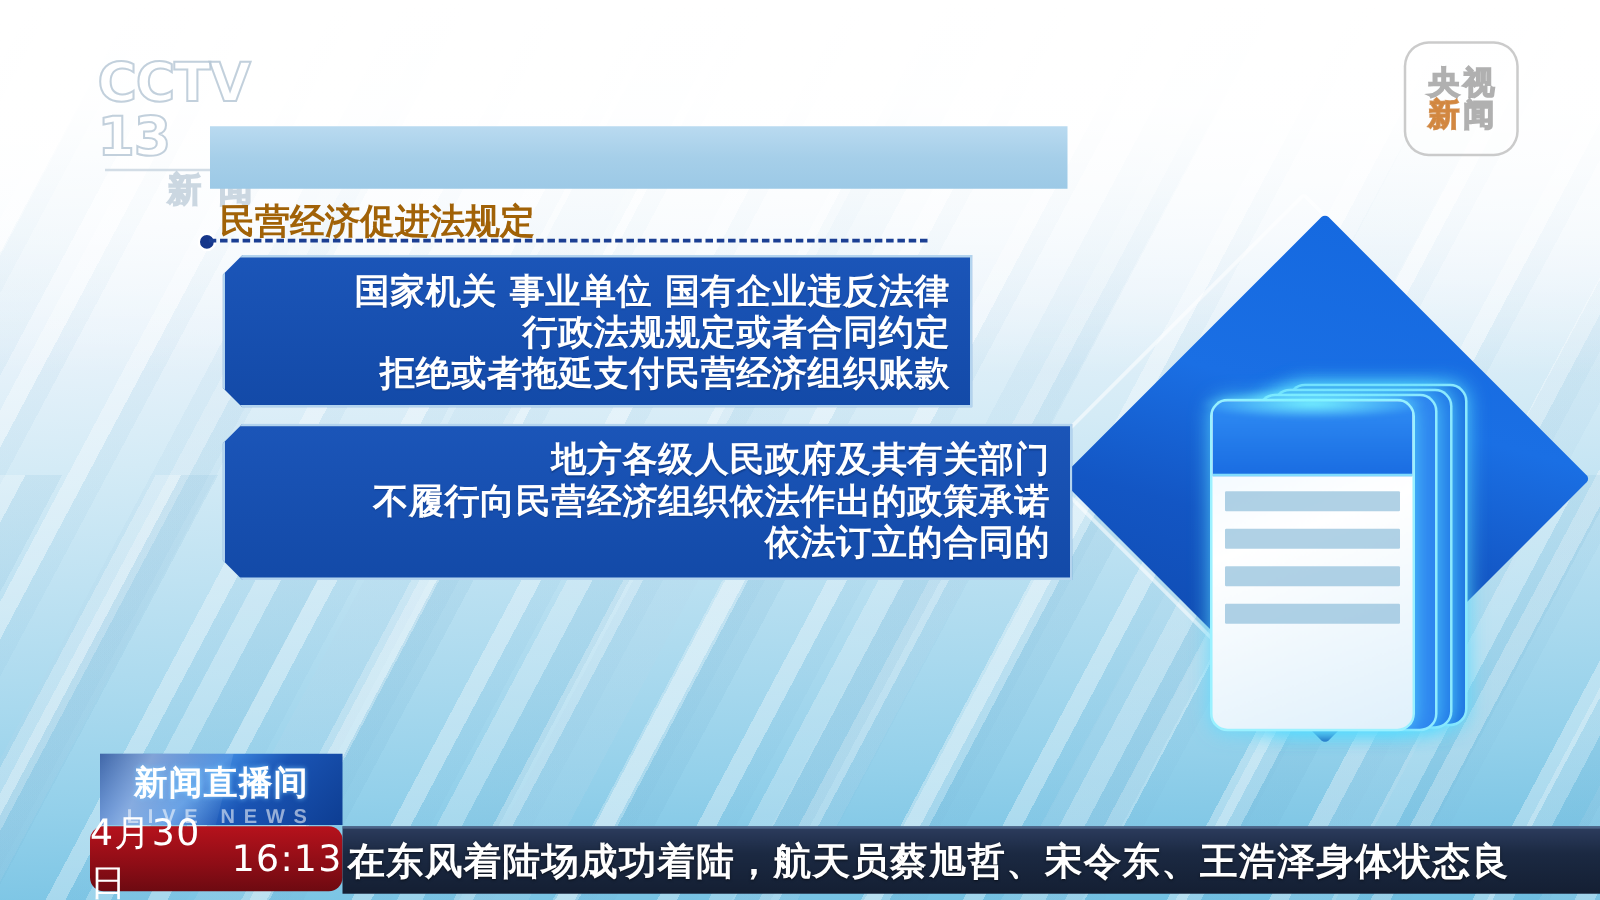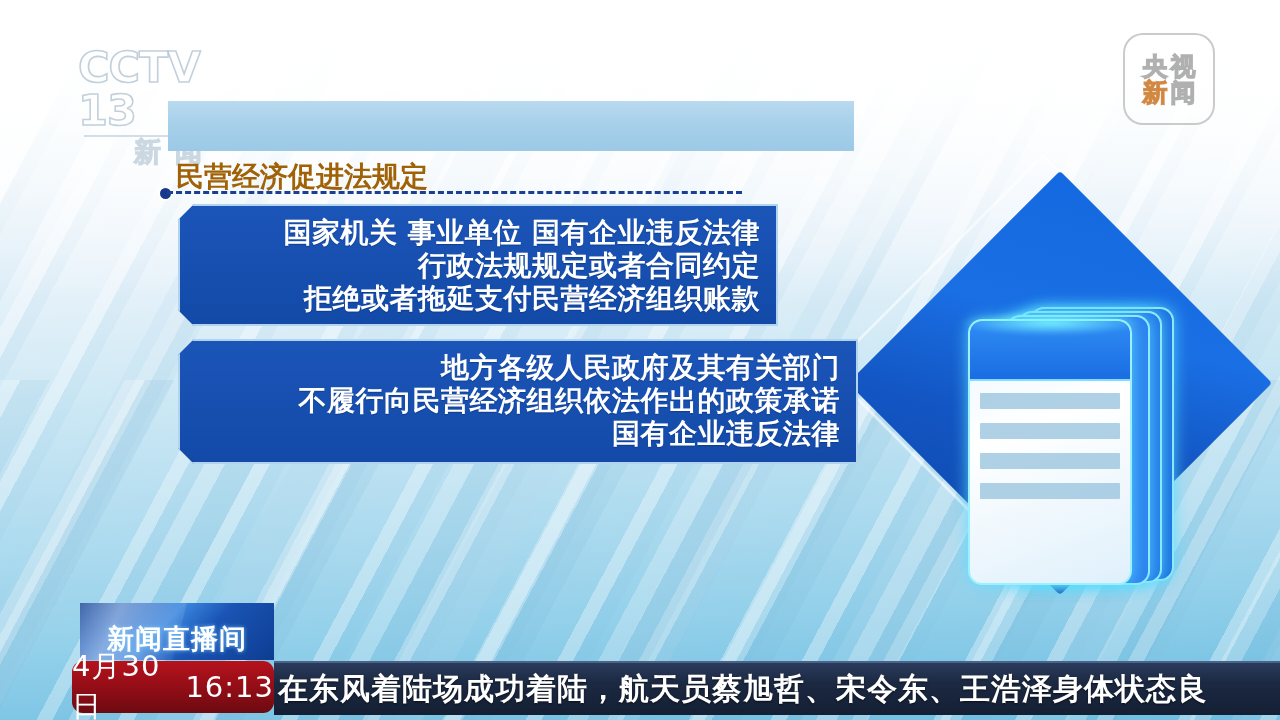--- a/index.html
+++ b/index.html
@@ -184,21 +184,21 @@
     background:
       linear-gradient(135deg,#0b3c8f 0%,#1e5fc0 22%,#3b86de 42%,#1a54b4 62%,#0d3d92 100%);
     overflow:hidden;
   }
   .live-logo .sheen{
     position:absolute;left:-20%;top:-40%;width:70%;height:190%;
     background:linear-gradient(100deg,rgba(255,255,255,0) 0%,rgba(255,255,255,.45) 50%,rgba(255,255,255,0) 100%);
     transform:rotate(14deg);
   }
   .live-logo .zh{
-    position:relative;text-align:center;margin-top:18px;
+    position:relative;text-align:center;margin-top:5px;
     font-size:27px;font-weight:bold;color:#ffffff;letter-spacing:1px;
     font-family:"DejaVu Sans","Liberation Sans",sans-serif;
     text-shadow:0 0 4px rgba(120,200,255,.9);
   }
   .live-logo .en{
     position:relative;text-align:center;margin-top:1px;
     font-size:16px;font-weight:bold;letter-spacing:7px;
     color:rgba(255,255,255,0.55);
   }
   .date-bar{
@@ -278,21 +278,21 @@
 
   <div class="stmt" id="block1">
     <div class="line">国家机关  事业单位 国有企业违反法律</div>
     <div class="line">行政法规规定或者合同约定</div>
     <div class="line">拒绝或者拖延支付民营经济组织账款</div>
   </div>
 
   <div class="stmt" id="block2">
     <div class="line">地方各级人民政府及其有关部门</div>
     <div class="line">不履行向民营经济组织依法作出的政策承诺</div>
-    <div class="line">国有企业违反法律</div>
+    <div class="line">依法订立的合同的</div>
   </div>
 
   <div class="live-logo">
     <div class="sheen"></div>
     <div class="zh">新闻直播间</div>
     <div class="en">LIVE NEWS</div>
   </div>
 
   <div class="date-bar">
     <span>4月30日</span>

